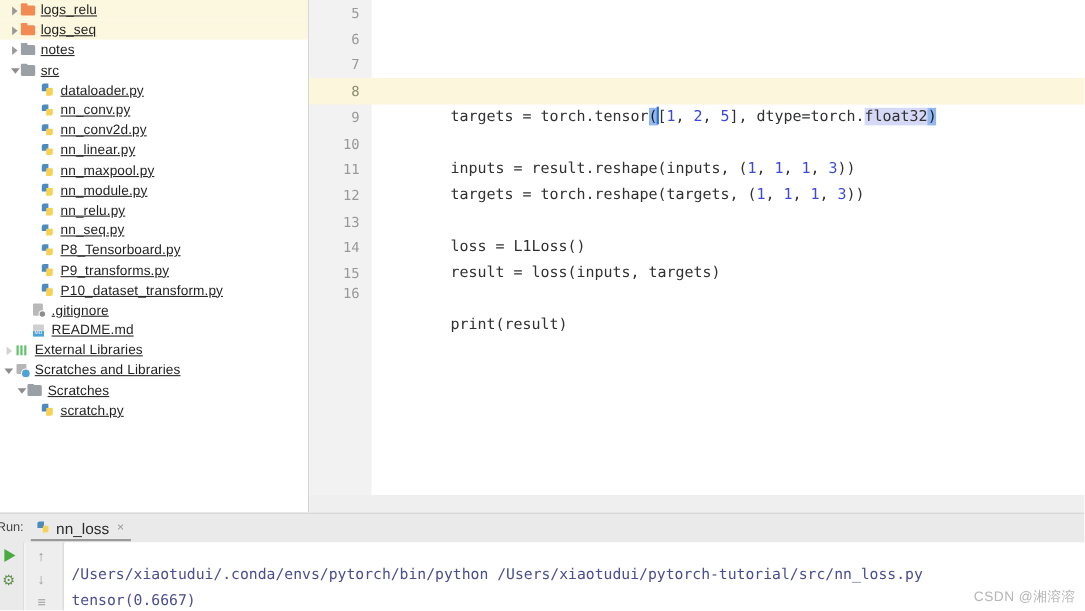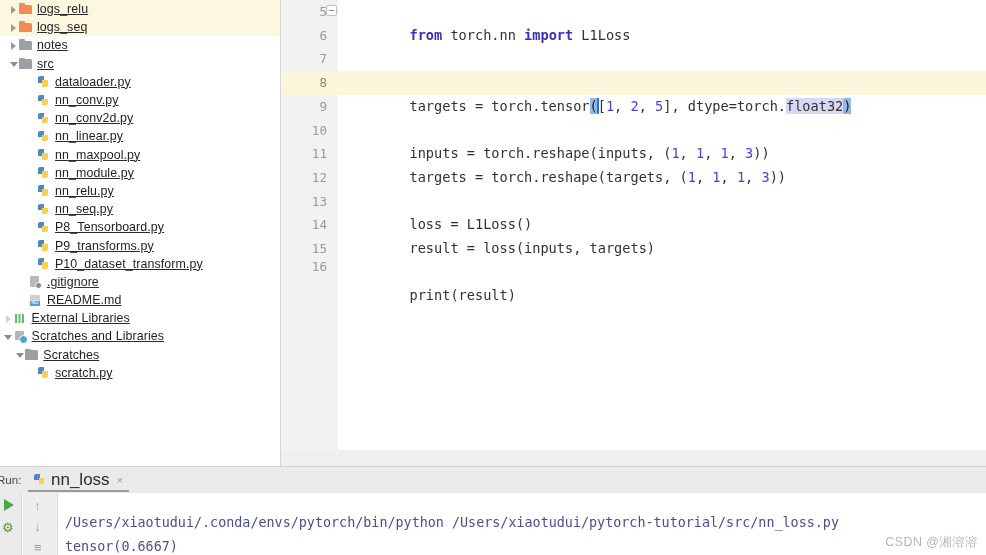--- a/index.html
+++ b/index.html
@@ -315,21 +315,21 @@
   }
   #run-tab .tabpy::after {
     content: "";
     position: absolute;
     left: 4.5px; top: 4.5px;
     width: 5.5px; height: 6px;
     background: #f7d154;
     border-radius: 0 0 2px 0;
   }
   #run-tab .tabname {
-    font-size: 17px;
+    font-size: 14px;
     color: #2b2b2b;
   }
   #run-tab .tabclose {
     margin-left: 7px;
     font-size: 11px;
     color: #9b9b9b;
   }
 
   #run-left-bar {
     position: absolute;
@@ -539,38 +539,35 @@
         <div class="gut-line" style="top: 118.5px;">10</div>
         <div class="gut-line" style="top: 142.2px;">11</div>
         <div class="gut-line" style="top: 165.9px;">12</div>
         <div class="gut-line" style="top: 189.6px;">13</div>
         <div class="gut-line" style="top: 213.3px;">14</div>
         <div class="gut-line" style="top: 237px;">15</div>
         <div class="gut-line" style="top: 255px;">16</div>
       </div>
     <div id="code-area">
 
-      <div class="code-line" style="top:0px">
-        <span id="fold-marker"></span><span class="kw">from</span><span class="plain"> torch.nn </span><span class="kw">import</span><span class="plain"> L1Loss</span>
-      </div>
 
       <div class="code-line" style="top:23.7px"></div>
 
       <div class="code-line" style="top:47.4px">
         <span class="plain">inputs = torch.tensor([</span><span class="num">1</span><span class="plain">, </span><span class="num">2</span><span class="plain">, </span><span class="num">3</span><span class="plain">], dtype=torch.</span><span class="plain occ">float32</span><span class="plain">)</span>
       </div>
 
       <div class="code-line cur" style="top:71.1px">
         <span class="plain">targets = torch.tensor</span><span class="brace-sel">(</span><span class="caret"></span><span class="plain">[</span><span class="num">1</span><span class="plain">, </span><span class="num">2</span><span class="plain">, </span><span class="num">5</span><span class="plain">], dtype=torch.</span><span class="plain occ">float32</span><span class="brace-sel">)</span>
       </div>
 
       <div class="code-line" style="top:94.8px"></div>
 
       <div class="code-line" style="top:118.5px">
-        <span class="plain">inputs = torch.reshape(inputs, (</span><span class="num">1</span><span class="plain">, </span><span class="num">1</span><span class="plain">, </span><span class="num">1</span><span class="plain">, </span><span class="num">3</span><span class="plain">))</span>
+        <span class="plain">inputs = result.reshape(inputs, (</span><span class="num">1</span><span class="plain">, </span><span class="num">1</span><span class="plain">, </span><span class="num">1</span><span class="plain">, </span><span class="num">3</span><span class="plain">))</span>
       </div>
 
       <div class="code-line" style="top:142.2px">
         <span class="plain">targets = torch.reshape(targets, (</span><span class="num">1</span><span class="plain">, </span><span class="num">1</span><span class="plain">, </span><span class="num">1</span><span class="plain">, </span><span class="num">3</span><span class="plain">))</span>
       </div>
 
       <div class="code-line" style="top:165.9px"></div>
 
       <div class="code-line" style="top:189.6px">
         <span class="plain">loss = L1Loss()</span>

